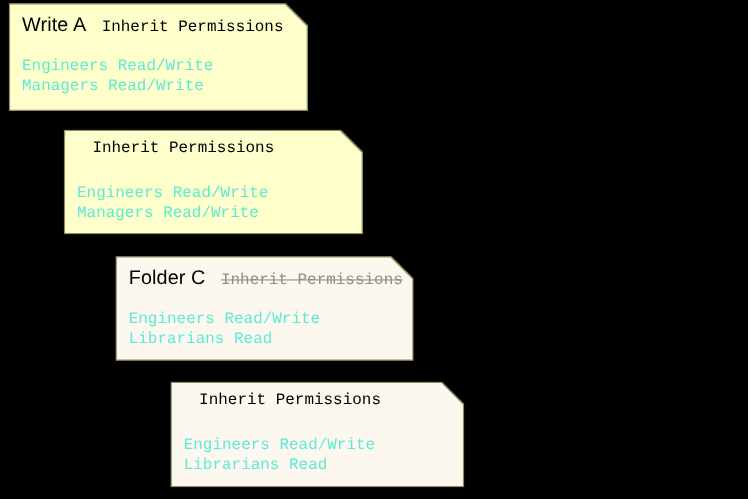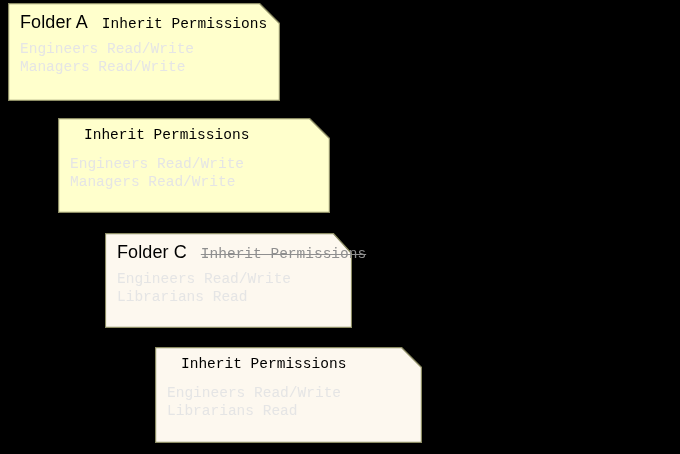--- a/index.html
+++ b/index.html
@@ -48,59 +48,59 @@
     font-size: 14.5px;
     color: #000000;
     margin-left: 14px;
   }
   .inherit-label.disabled {
     color: #8f8f8f;
     text-decoration: line-through;
     text-decoration-thickness: 1px;
   }
   .perm-lines {
-    margin-top: 4px;
+    margin-top: 16px;
     font-family: "Liberation Mono", "DejaVu Sans Mono", monospace;
     font-size: 14.5px;
     line-height: 18px;
-    color: #e5e5e5;
+    color: #5eead4;
     white-space: pre;
   }
   .perm-line {
     display: block;
   }
 </style>
 </head>
 <body>
 
 <div id="canvas">
     <div class="note" style="left: 8px; top: 3px; width: 272px; height: 98px;">
       <svg class="note-shape" viewBox="0 0 272 98" preserveAspectRatio="none">
         <polygon points="0.5,0.5 251.5,0.5 271.5,20.5 271.5,97.5 0.5,97.5" fill="#FFFFCC" stroke="#8C8C64" stroke-width="1.4" stroke-linejoin="miter"></polygon>
       </svg>
       <div class="note-content">
         <div class="title-row">
-          <span class="folder-name">Folder A</span>
+          <span class="folder-name">Write A</span>
           <span class="inherit-label">Inherit Permissions</span>
         </div>
         <div class="perm-lines"><span class="perm-line">Engineers Read/Write</span><span class="perm-line">Managers Read/Write</span></div>
       </div>
     </div>
     <div class="note" style="left: 58px; top: 118px; width: 272px; height: 95px;">
       <svg class="note-shape" viewBox="0 0 272 95" preserveAspectRatio="none">
         <polygon points="0.5,0.5 251.5,0.5 271.5,20.5 271.5,94.5 0.5,94.5" fill="#FFFFCC" stroke="#8C8C64" stroke-width="1.4" stroke-linejoin="miter"></polygon>
       </svg>
       <div class="note-content">
         <div class="title-row">
           <span class="inherit-label">Inherit Permissions</span>
         </div>
         <div class="perm-lines"><span class="perm-line">Engineers Read/Write</span><span class="perm-line">Managers Read/Write</span></div>
       </div>
     </div>
-    <div class="note" style="left: 105px; top: 233px; width: 247px; height: 95px;">
+    <div class="note" style="left: 105px; top: 233px; width: 271px; height: 95px;">
       <svg class="note-shape" viewBox="0 0 271 95" preserveAspectRatio="none">
         <polygon points="0.5,0.5 250.5,0.5 270.5,20.5 270.5,94.5 0.5,94.5" fill="#FDF8EF" stroke="#8C8C64" stroke-width="1.4" stroke-linejoin="miter"></polygon>
       </svg>
       <div class="note-content">
         <div class="title-row">
           <span class="folder-name">Folder C</span>
           <span class="inherit-label disabled">Inherit Permissions</span>
         </div>
         <div class="perm-lines"><span class="perm-line">Engineers Read/Write</span><span class="perm-line">Librarians Read</span></div>
       </div>

